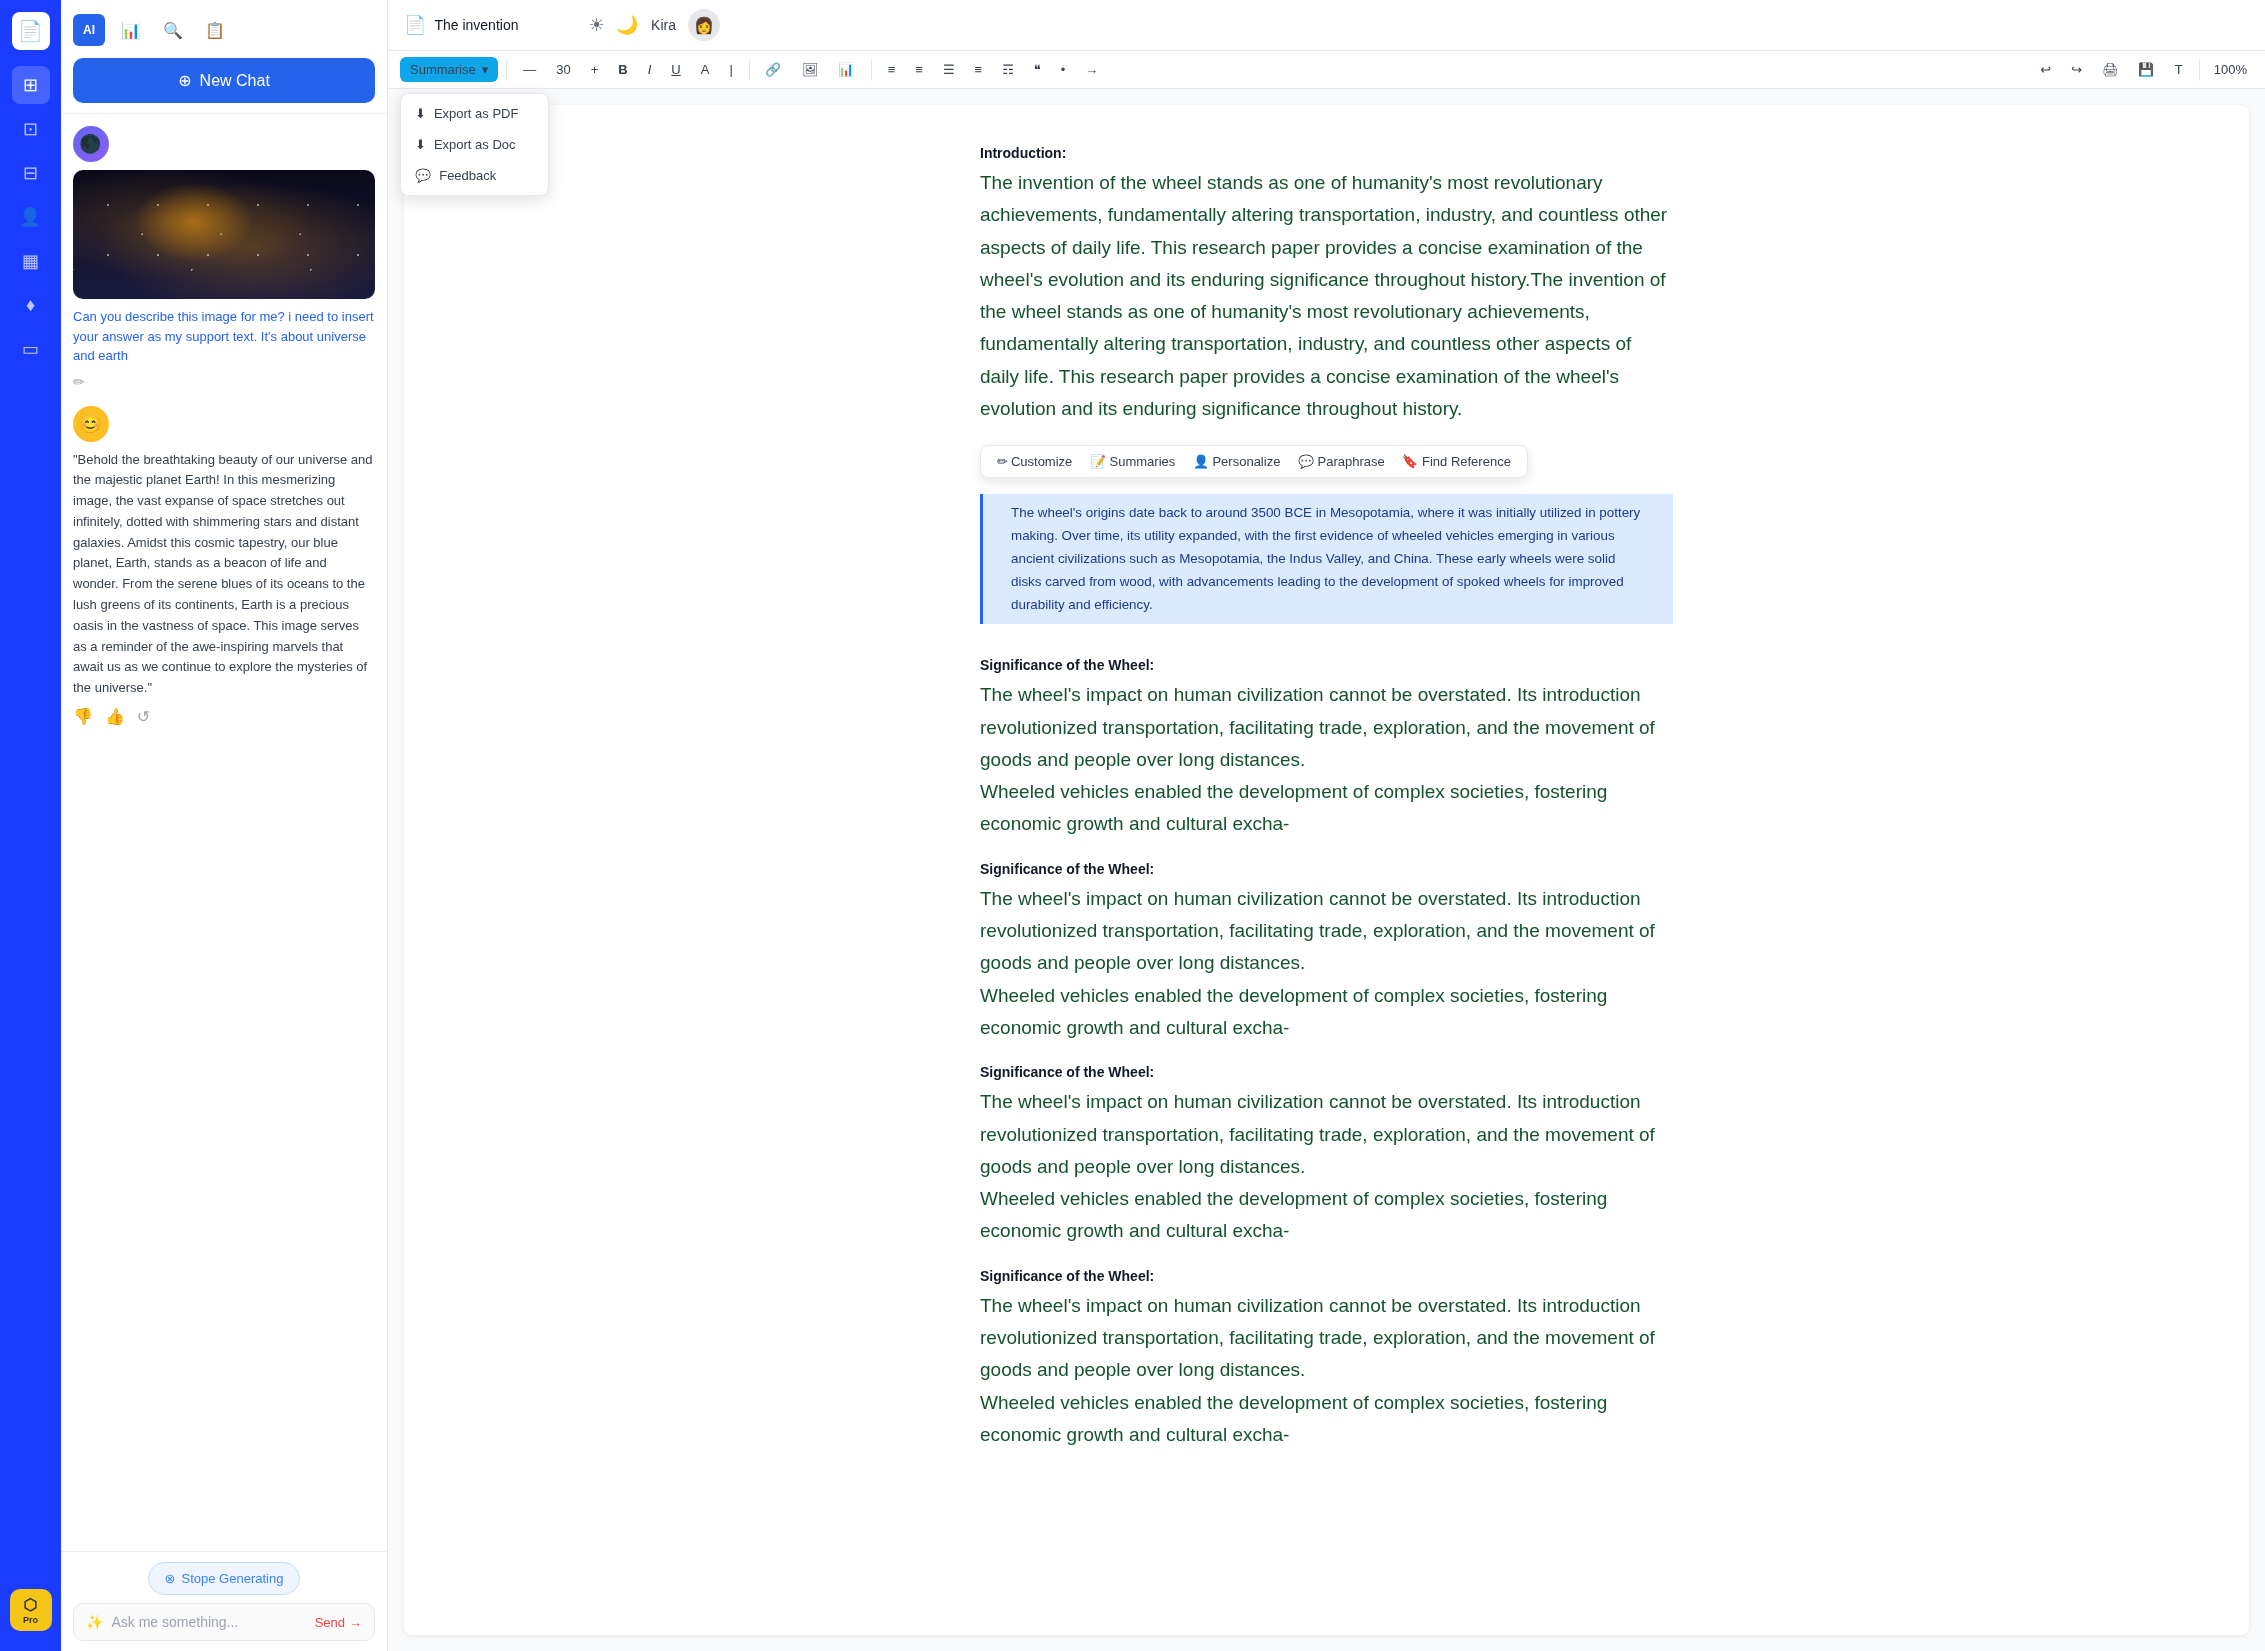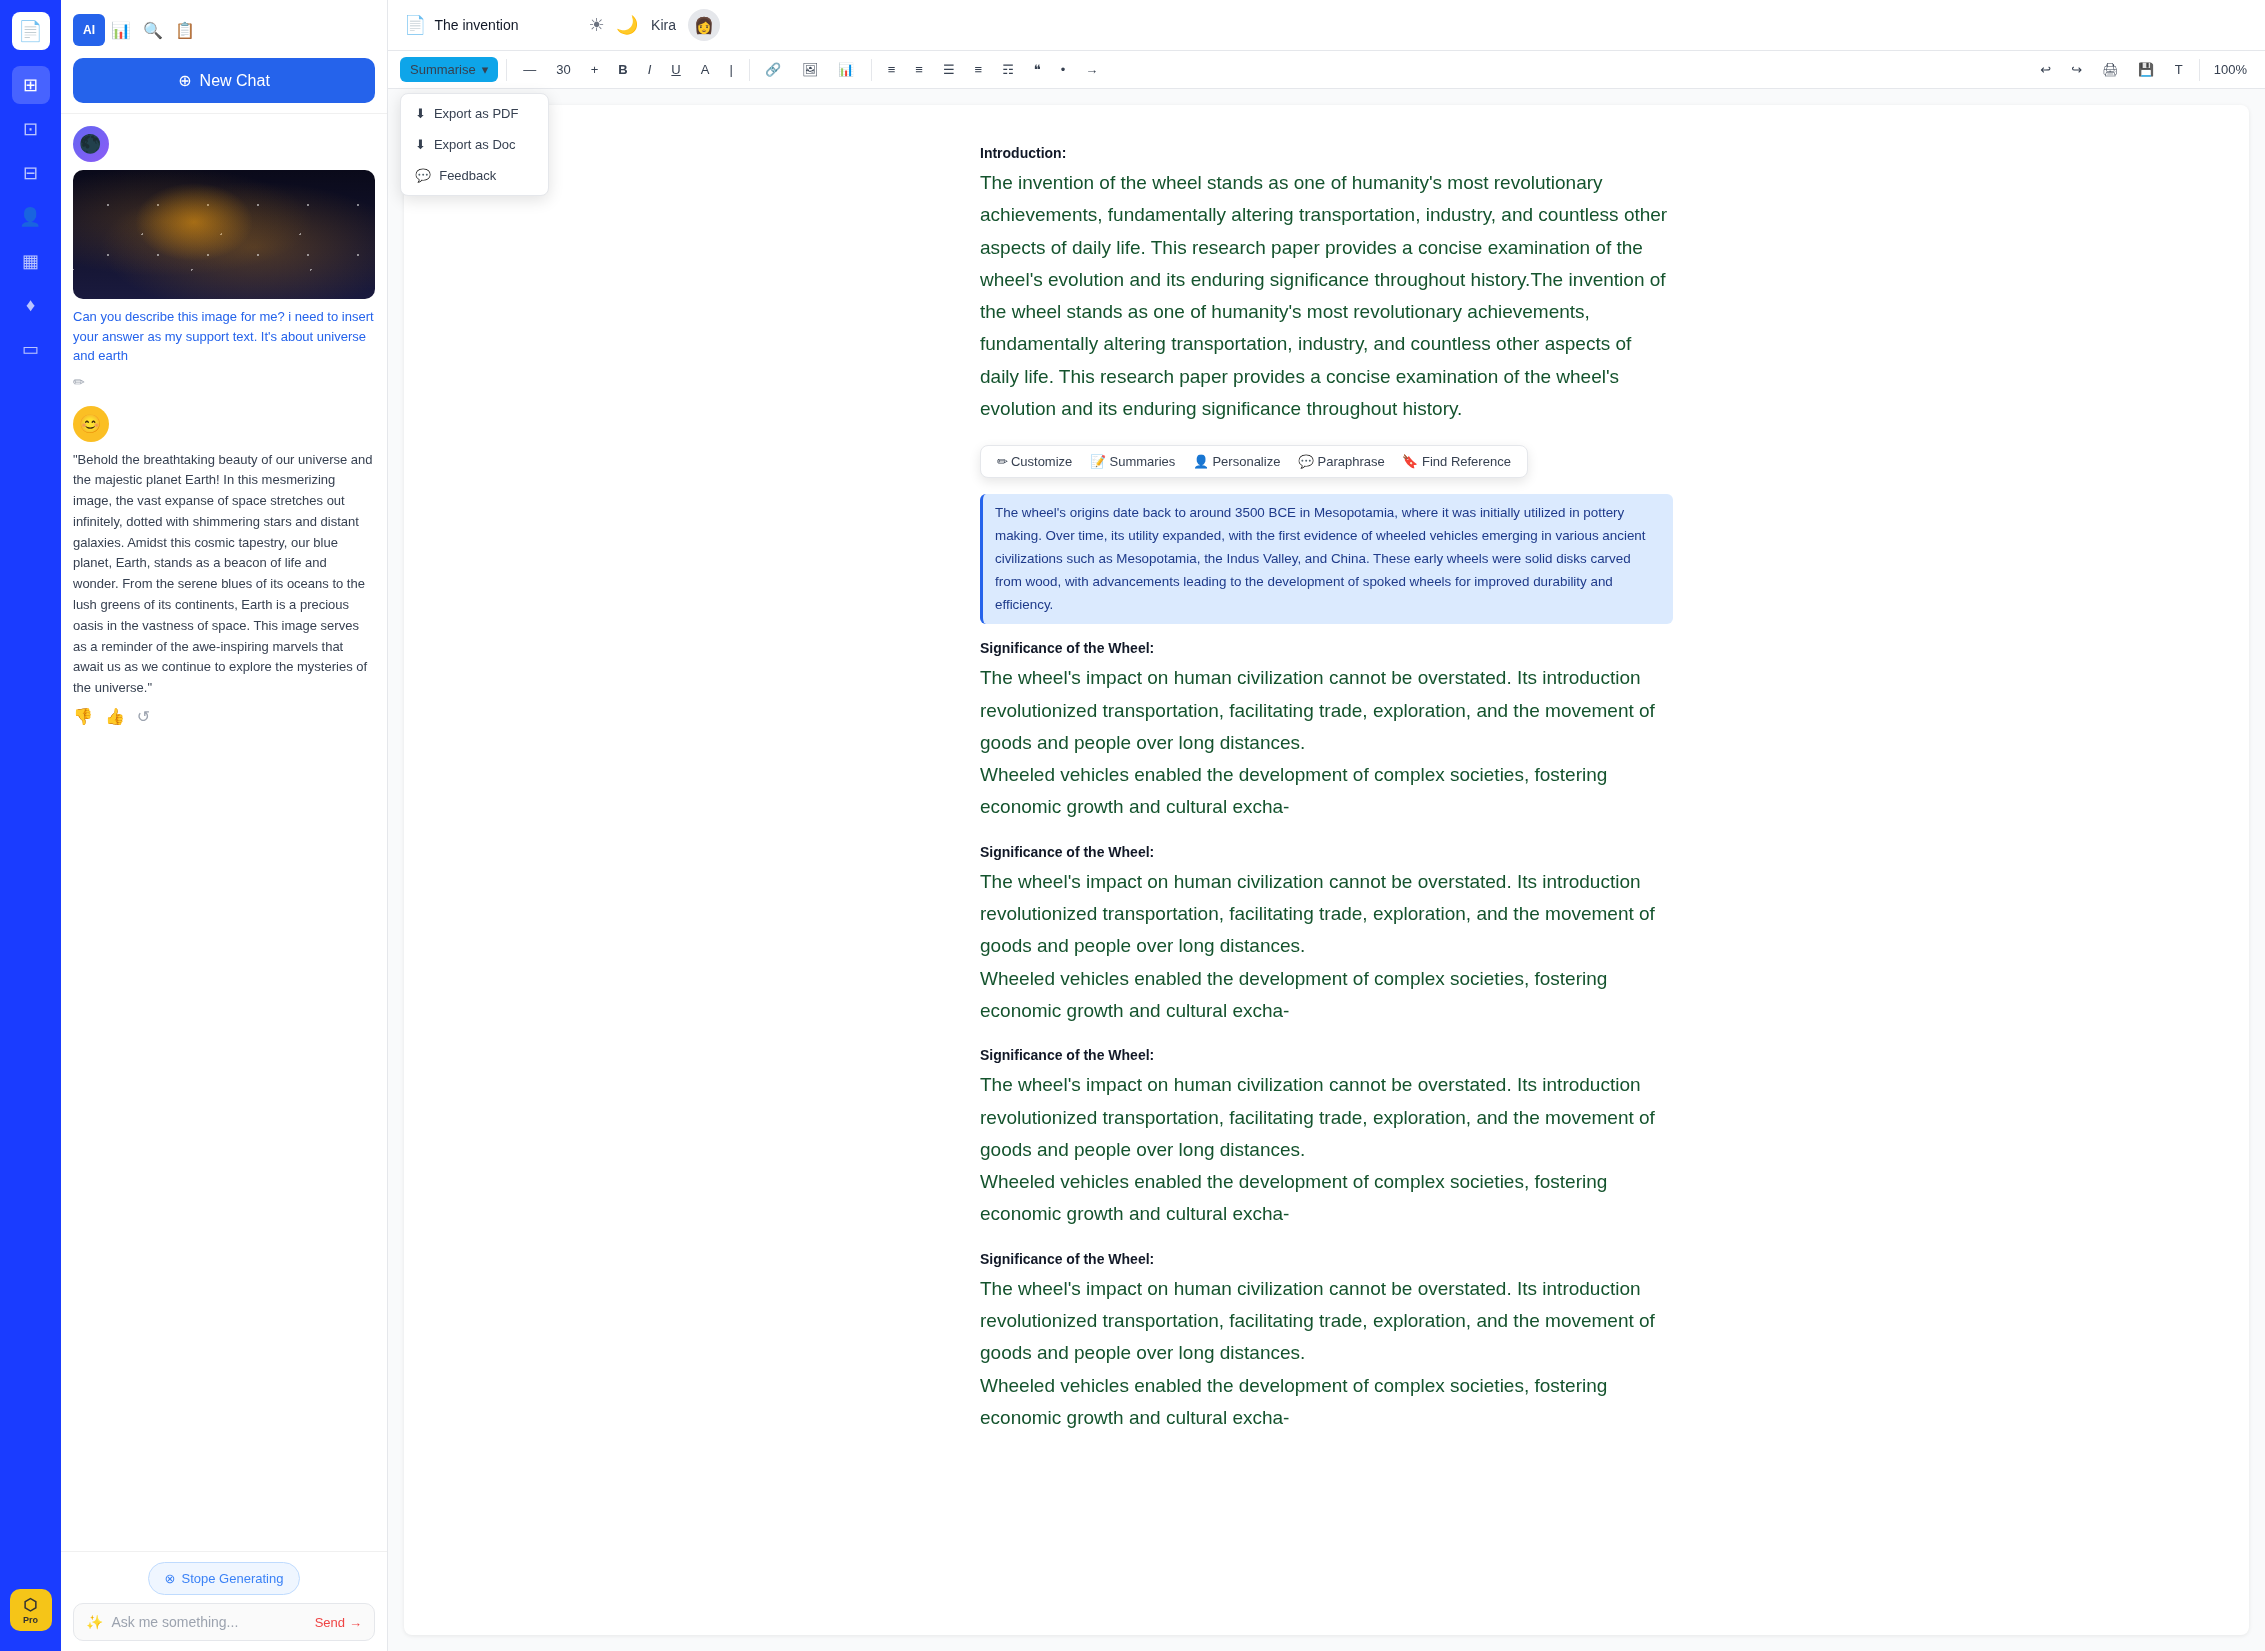--- a/index.html
+++ b/index.html
@@ -50,21 +50,21 @@
       background: #fff;
       display: flex;
       flex-direction: column;
       border-right: 1px solid #e5e7eb;
     }
     .chat-panel-header {
       padding: 14px 12px 10px;
       border-bottom: 1px solid #f0f0f0;
     }
     .chat-tools {
-      display: flex; align-items: center; margin-bottom: 12px;
+      display: flex; gap: 10px; align-items: center; margin-bottom: 12px;
     }
     .chat-tool-btn {
       width: 32px; height: 32px;
       border-radius: 6px;
       background: #2563eb;
       display: flex; align-items: center; justify-content: center;
       cursor: pointer;
       color: white;
       font-size: 13px;
     }
@@ -312,23 +312,23 @@
       display: flex; align-items: center; gap: 3px;
     }
 
     .doc-section { margin-bottom: 20px; }
     .doc-heading { font-weight: 700; font-size: 14px; color: #111827; margin-bottom: 6px; }
     .doc-para { font-size: 19px; color: #14532d; line-height: 1.7; }
 
     .highlighted-text {
       background: #dbeafe;
       border-left: 3px solid #2563eb;
-      padding: 8px 12px;
-      border-radius: 6px;
-      margin-bottom: 16px;
+      padding: 8px 28px;
+      border-radius: 0;
+      margin-bottom: 33px;
       font-size: 13.4px; color: #1e3a8a; line-height: 1.7;
     }
 
     
     ::-webkit-scrollbar { width: 6px; }
     ::-webkit-scrollbar-track { background: #f1f1f1; }
     ::-webkit-scrollbar-thumb { background: #d1d5db; border-radius: 3px; }
   </style>
 </head>
 <body>

